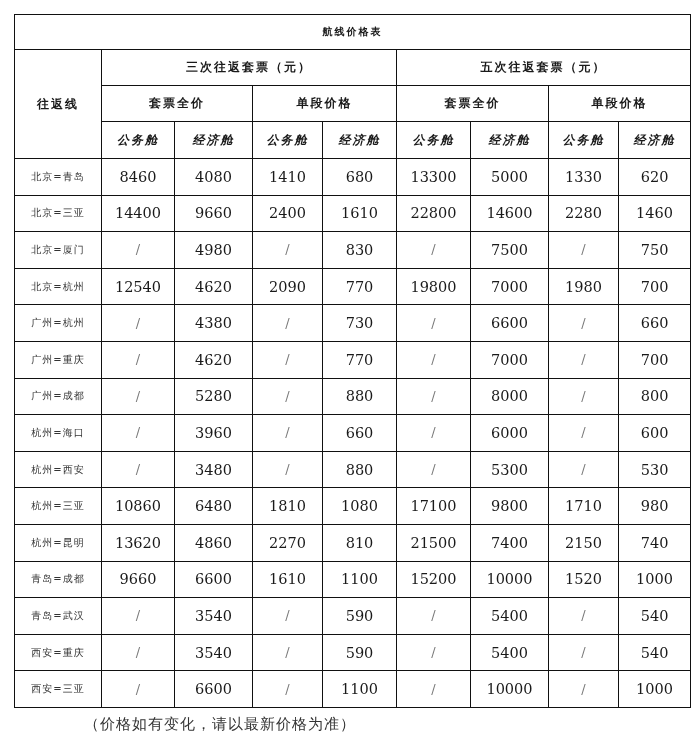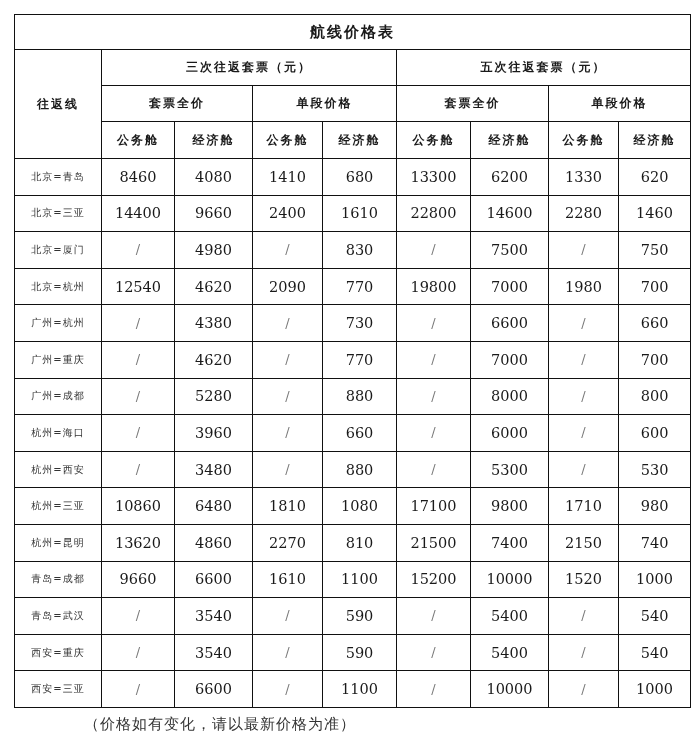--- a/index.html
+++ b/index.html
@@ -3,23 +3,23 @@
 <meta charset="utf-8">
 <style>
   html, body { margin: 0; padding: 0; background: #ffffff; }
   body { width: 699px; height: 740px; position: relative; overflow: hidden;
          font-family: "DejaVu Serif", "Liberation Serif", serif; color: #1a1a1a; }
   table.price { position: absolute; left: 14px; top: 14px; border-collapse: collapse;
                 table-layout: fixed; width: 676px; }
   table.price td, table.price th { border: 1.3px solid #111; text-align: center; vertical-align: middle;
                 padding: 0; overflow: hidden; white-space: nowrap; }
   th { font-weight: bold; font-size: 12px; letter-spacing: 2px; }
-  th.title { height: 34px; font-size: 15px; margin-top: 32px; }
+  th.title { height: 34px; font-size: 10px; margin-top: 32px; }
   tr.h1 th, tr.h2 th, tr.h3 th { height: 35px; }
-  tr.h3 th { height: 36px; }
+  tr.h3 th { height: 36px; font-style: italic; }
   td { height: 35.6px; font-size: 14.5px; }
   td.route { font-family: "DejaVu Sans", "Liberation Sans", sans-serif; font-size: 10px; letter-spacing: 1px; color: #333; }
   td.na { color: #777; font-size: 13px; }
   .note { position: absolute; top: 715px; left: 0; width: 440px; text-align: center;
           font-size: 15px; letter-spacing: 1px; color: #333; }
 </style>
 </head>
 <body>
 
 <table class="price">
@@ -61,21 +61,21 @@
     </tr>
   </thead>
   <tbody id="table-body">
       <tr>
         <td class="route">北京=青岛</td>
         <td>8460</td>
         <td>4080</td>
         <td>1410</td>
         <td>680</td>
         <td>13300</td>
-        <td>6200</td>
+        <td>5000</td>
         <td>1330</td>
         <td>620</td>
       </tr>
       <tr>
         <td class="route">北京=三亚</td>
         <td>14400</td>
         <td>9660</td>
         <td>2400</td>
         <td>1610</td>
         <td>22800</td>

